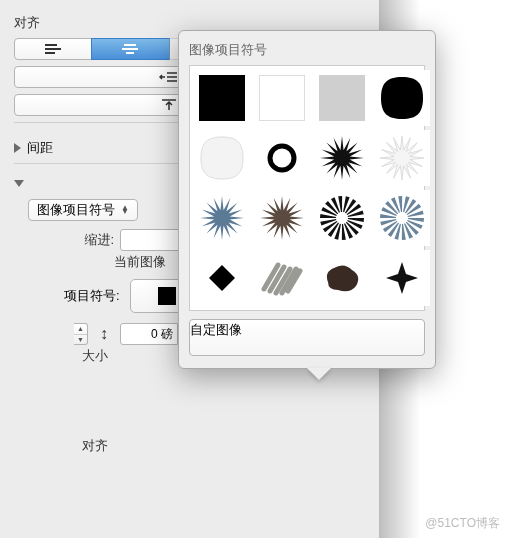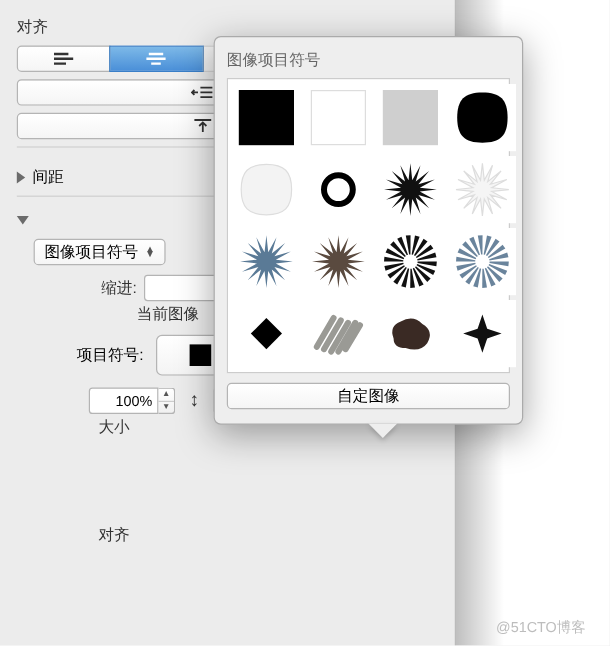--- a/index.html
+++ b/index.html
@@ -31,22 +31,22 @@
 .stepper { width: 14px; height: 22px; display: flex; flex-direction: column; border: 1px solid #b4b4b4; border-left: 0; border-radius: 0 3px 3px 0; background: linear-gradient(#fff,#f0f0f0); }
 .stepper div { flex: 1; display: flex; align-items: center; justify-content: center; font-size: 7px; color: #555; }
 .stepper div:first-child { border-bottom: 1px solid #ccc; }
 .updown-icon { font-size: 16px; color: #333; margin: 0 4px; }
 .label-row { display: flex; margin-left: 68px; gap: 72px; color: #333; margin-top: 2px; flex-direction: column; }
 .popover { position: absolute; left: 178px; top: 30px; width: 258px; background: #eeeeee; border: 1px solid #aaa; border-radius: 6px; box-shadow: 0 8px 30px rgba(0,0,0,0.35); padding: 10px 10px 12px; }
 .popover::after { content: ""; position: absolute; bottom: -12px; left: 128px; width: 0; height: 0; border-left: 12px solid transparent; border-right: 12px solid transparent; border-top: 12px solid #eeeeee; filter: drop-shadow(0 2px 2px rgba(0,0,0,0.2)); }
 .pop-title { font-size: 13px; color: #666; margin-bottom: 6px; }
 .grid { display: grid; grid-template-columns: repeat(4, 56px); grid-auto-rows: 56px; gap: 4px; background: #fff; border: 1px solid #ccc; padding: 4px; }
 .cell { display: flex; align-items: center; justify-content: center; background: #fff; }
-.pop-btn { width: 100%; height: 22px; margin-top: 8px; background: linear-gradient(#fff,#f5f5f5); border: 1px solid #b4b4b4; border-radius: 4px; text-align: center; line-height: 20px; }
-.watermark { position: absolute; right: 20px; bottom: 6px; font-size: 12px; color: #bdbdbd; }
+.pop-btn { width: 100%; height: 37px; margin-top: 8px; background: linear-gradient(#fff,#f5f5f5); border: 1px solid #b4b4b4; border-radius: 4px; text-align: left; line-height: 20px; }
+.watermark { position: absolute; right: 8px; bottom: 6px; font-size: 12px; color: #bdbdbd; }
 .shadow-r { position: absolute; left: 380px; top: 0; width: 40px; height: 538px; background: linear-gradient(to right, rgba(0,0,0,0.25), rgba(0,0,0,0)); }
 svg { display: block; }
 </style>
 </head>
 <body>
 
 <div class="panel">
   <div class="section-label">对齐</div>
 
   <div class="seg-group">
@@ -110,21 +110,20 @@
 
   <div class="current-img-row">
     <span>项目符号:</span>
     <div class="img-btn">
       <div class="blk-sq"></div>
     </div>
   </div>
 
   <div class="num-row">
     <div class="num-input">
-      <input class="num-field" value="100%" style="">
       <div class="stepper">
           <div>▲</div>
           <div>▼</div>
         </div>
     </div>
     <span class="updown-icon">↕</span>
     <div class="num-input">
       <input class="num-field" value="0 磅" style="">
       <div class="stepper">
           <div>▲</div>

